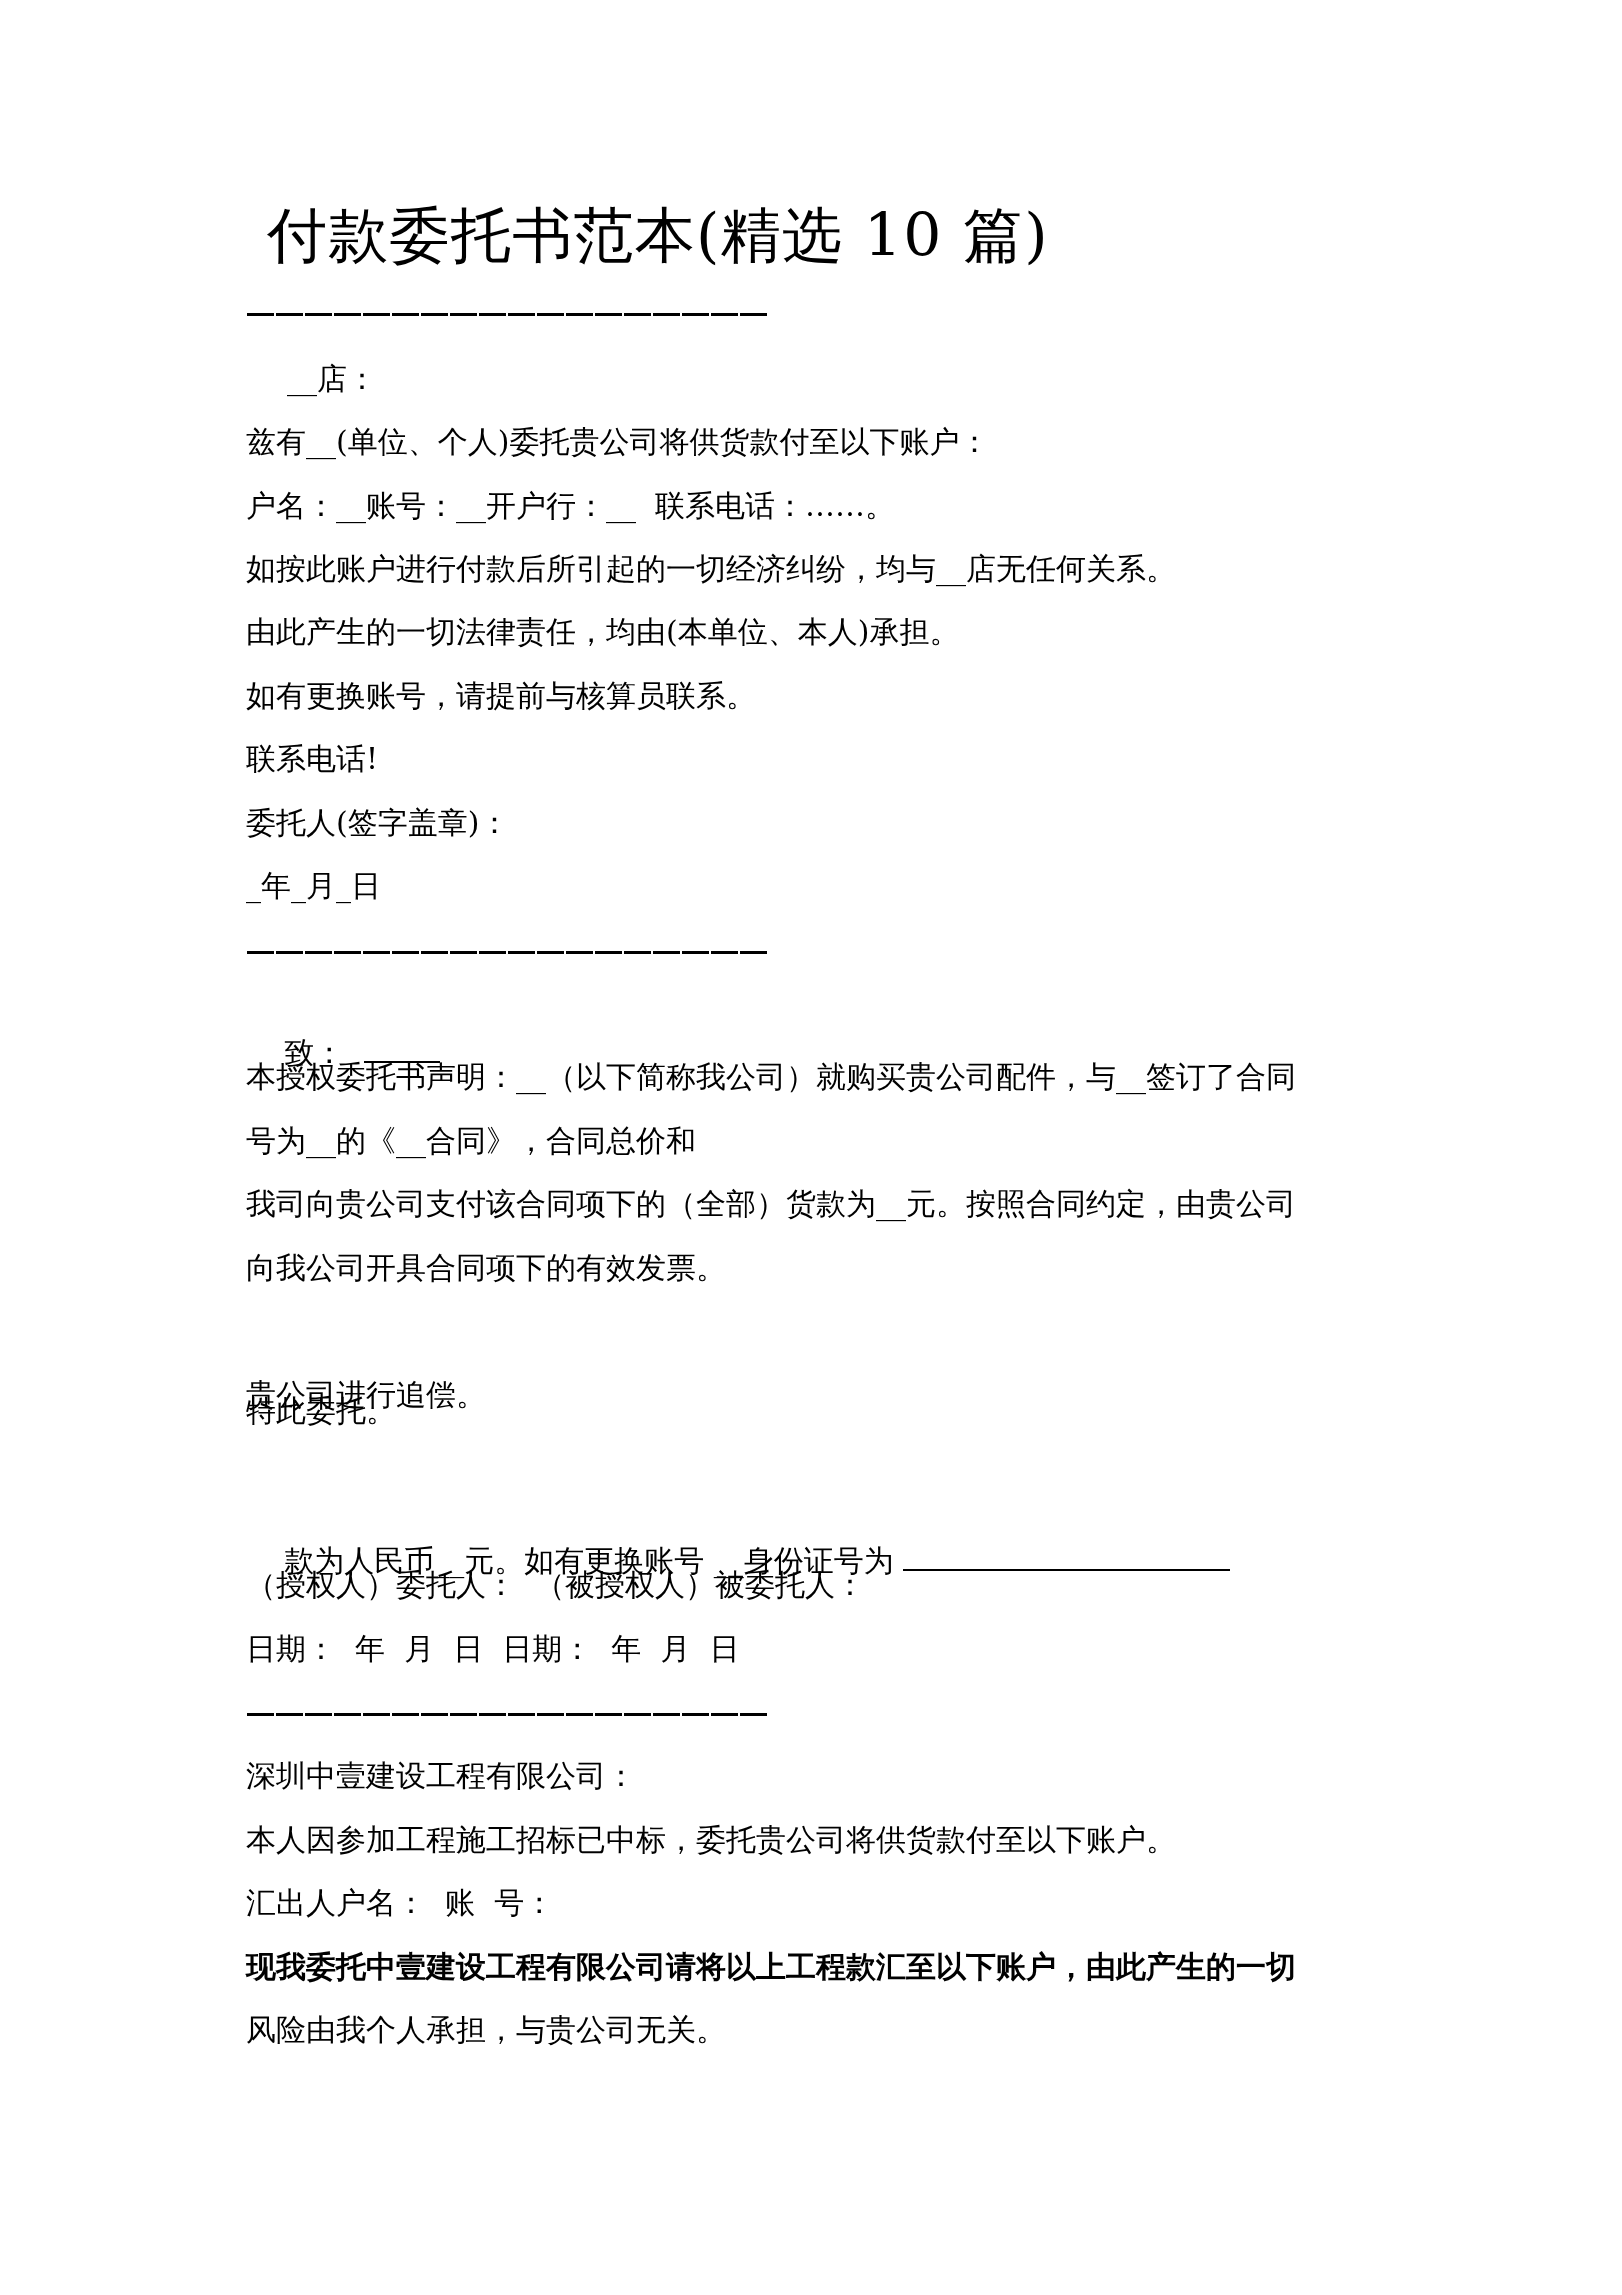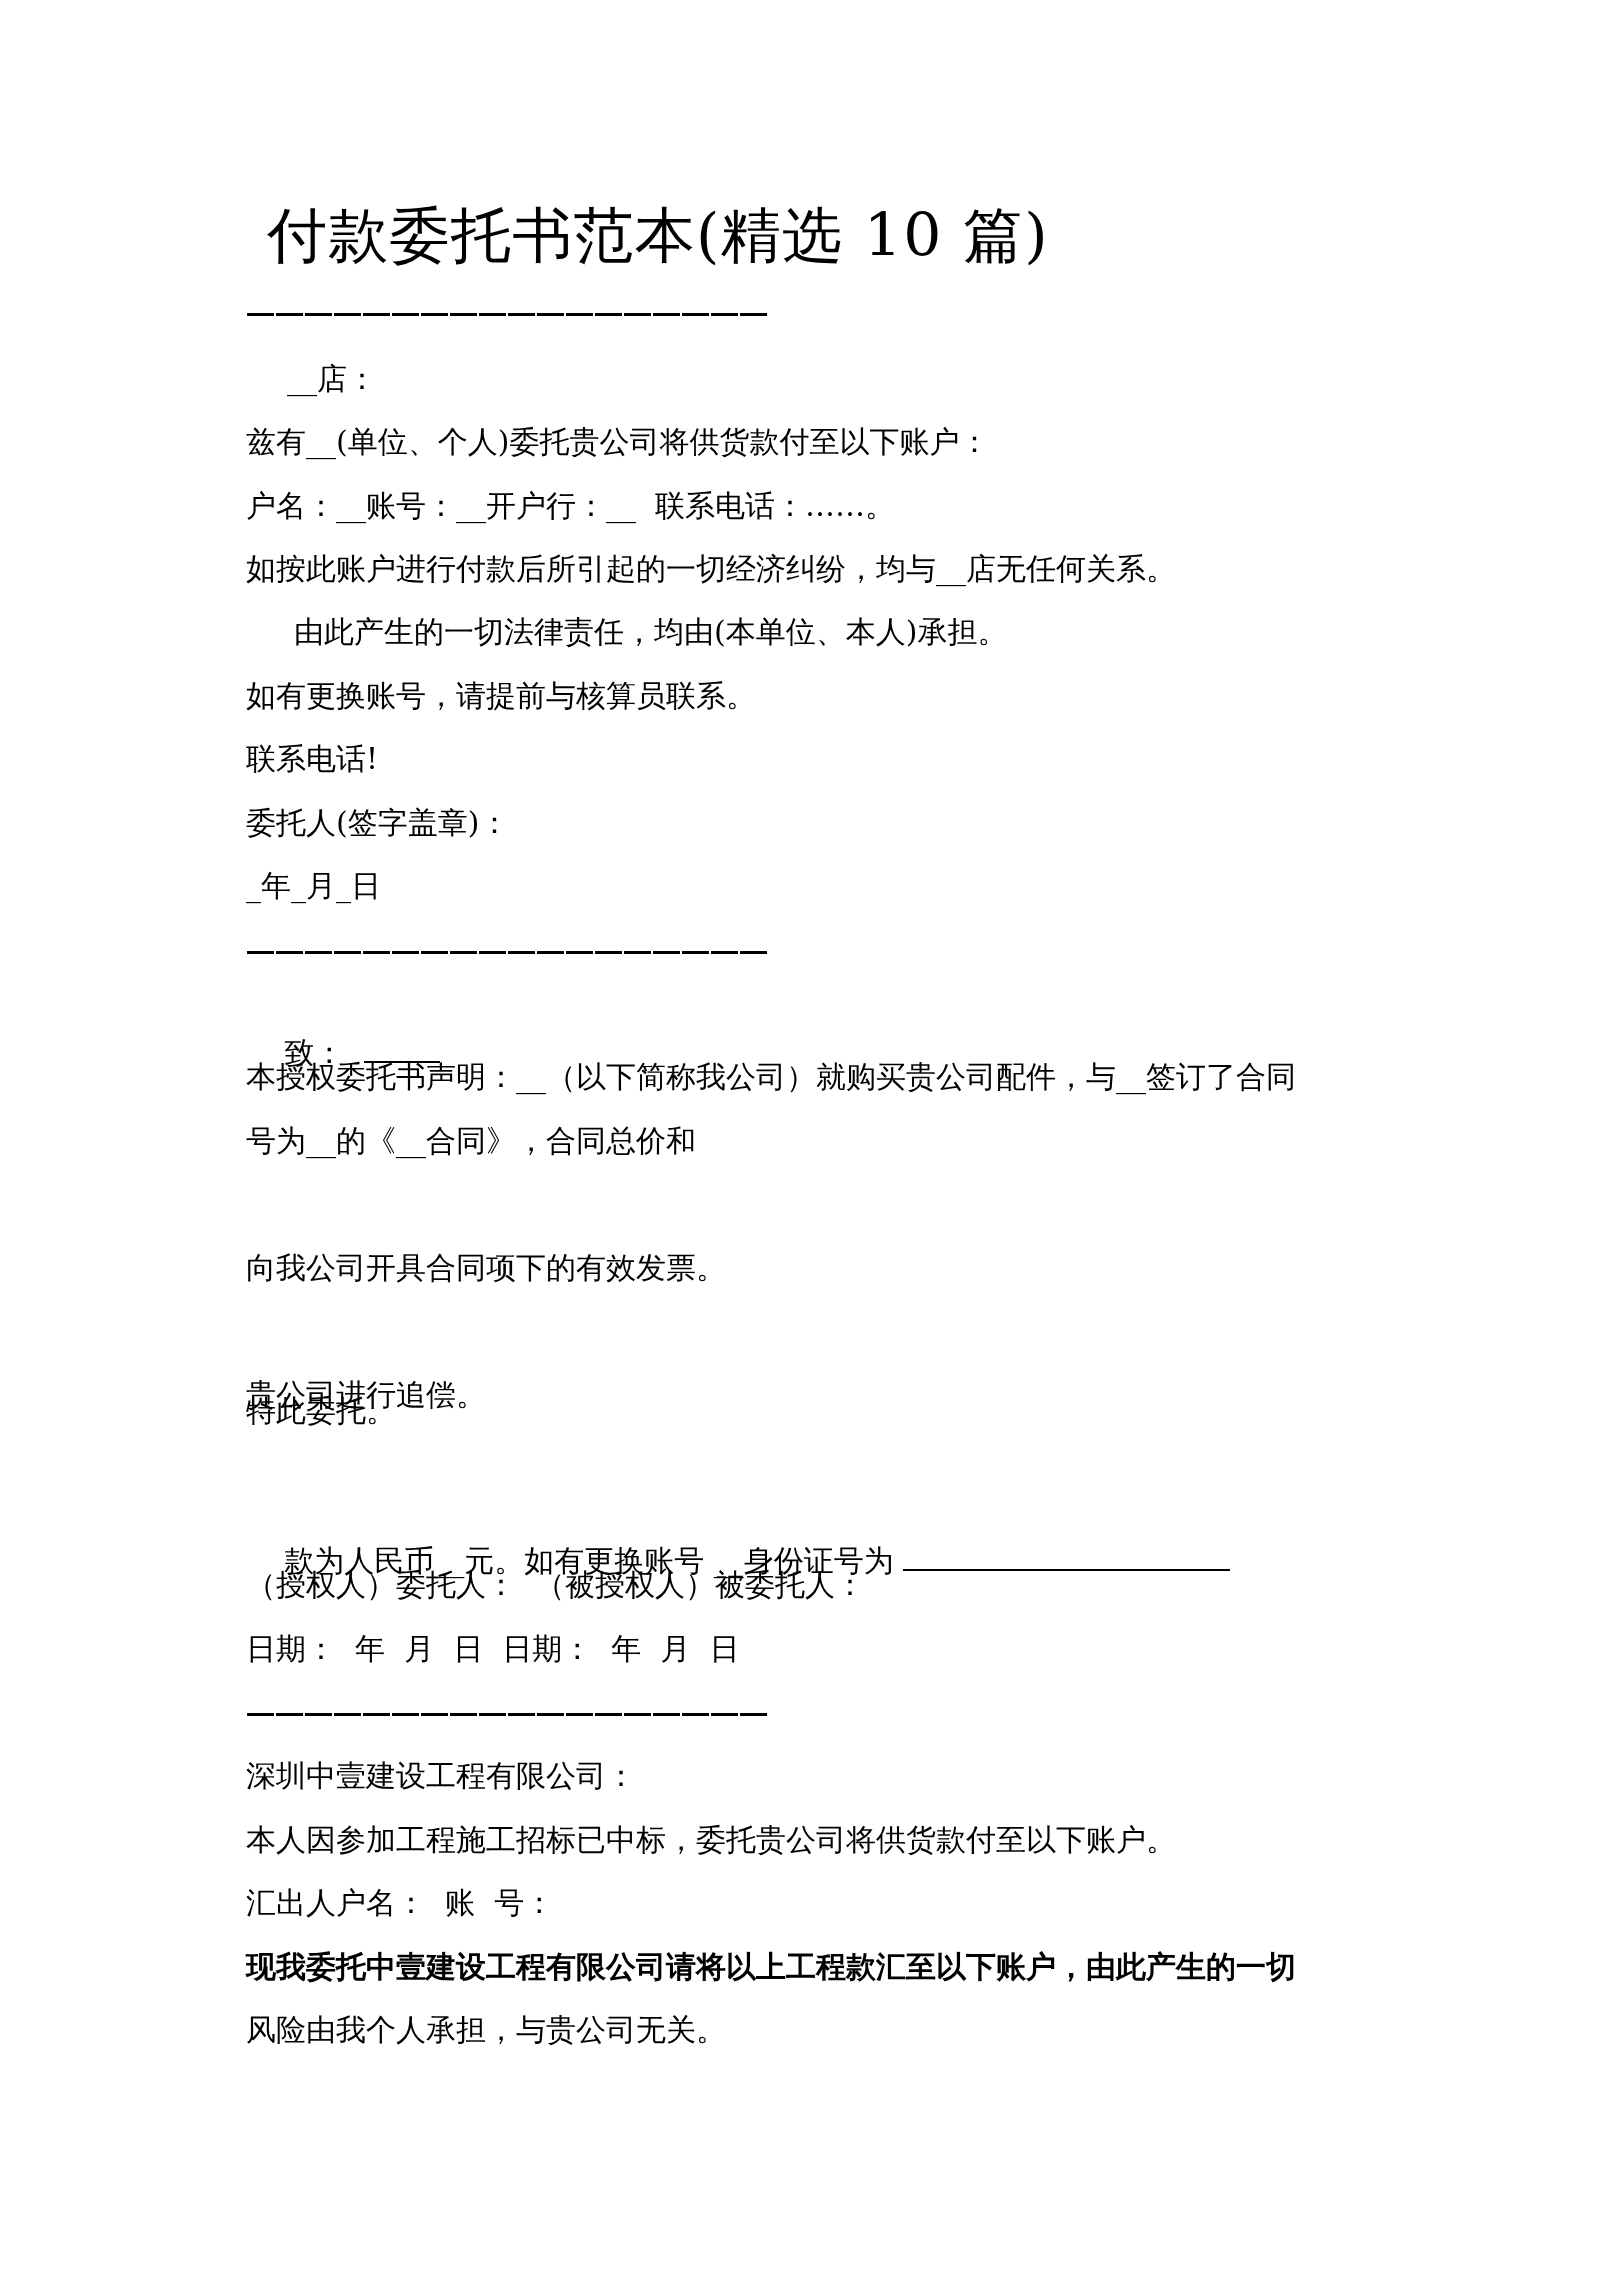--- a/index.html
+++ b/index.html
@@ -19,33 +19,34 @@
 <div class="page">
 
   <div class="title">付款委托书范本(精选 10 篇)</div>
 
   <div class="sep" style="top:313px;"></div>
 
   <div class="line" style="top:359px;margin-left:41px;">__店：</div>
   <div class="line" style="top:422px;">兹有__(单位、个人)委托贵公司将供货款付至以下账户：</div>
   <div class="line" style="top:486px;">户名：__账号：__开户行：__  联系电话：……。</div>
   <div class="line" style="top:549px;">如按此账户进行付款后所引起的一切经济纠纷，均与__店无任何关系。</div>
-  <div class="line" style="top:612px;margin-left:48px;">由此产生的一切法律责任，均由(本单位、本人)承担。</div>
+  <div class="line" style="top:612px;">由此产生的一切法律责任，均由(本单位、本人)承担。</div>
   <div class="line" style="top:676px;">如有更换账号，请提前与核算员联系。</div>
   <div class="line" style="top:739px;">联系电话!</div>
   <div class="line" style="top:803px;">委托人(签字盖章)：</div>
   <div class="line" style="top:866px;">_年_月_日</div>
 
   <div class="sep" style="top:951px;"></div>
 
   <div class="line" style="top:994px;">
     <span>致：</span><span style="display:inline-block;width:19.6px;"></span><span class="blank" style="width:76px;"></span>
   </div>
   <div class="line" style="top:1057px;">本授权委托书声明：__（以下简称我公司）就购买贵公司配件，与__签订了合同</div>
   <div class="line" style="top:1121px;">号为__的《__合同》，合同总价和</div>
+  <div class="line" style="top:1184px;">我司向贵公司支付该合同项下的（全部）货款为__元。按照合同约定，由贵公司</div>
   <div class="line" style="top:1248px;">向我公司开具合同项下的有效发票。</div>
   <div class="line" style="top:1375px;">贵公司进行追偿。</div>
   <div class="line" style="top:1391px;">特此委托。</div>
   <div class="line" style="top:1502px;">
     <span>款为人民币__元。如有更换账号 __身份证号为 </span><span class="blank" style="width:327px;"></span>
   </div>
   <div class="line" style="top:1565px;">（授权人）委托人：  （被授权人）被委托人：</div>
   <div class="line" style="top:1629px;">日期：  年  月  日  日期：  年  月  日</div>
 
   <div class="sep" style="top:1713px;"></div>

